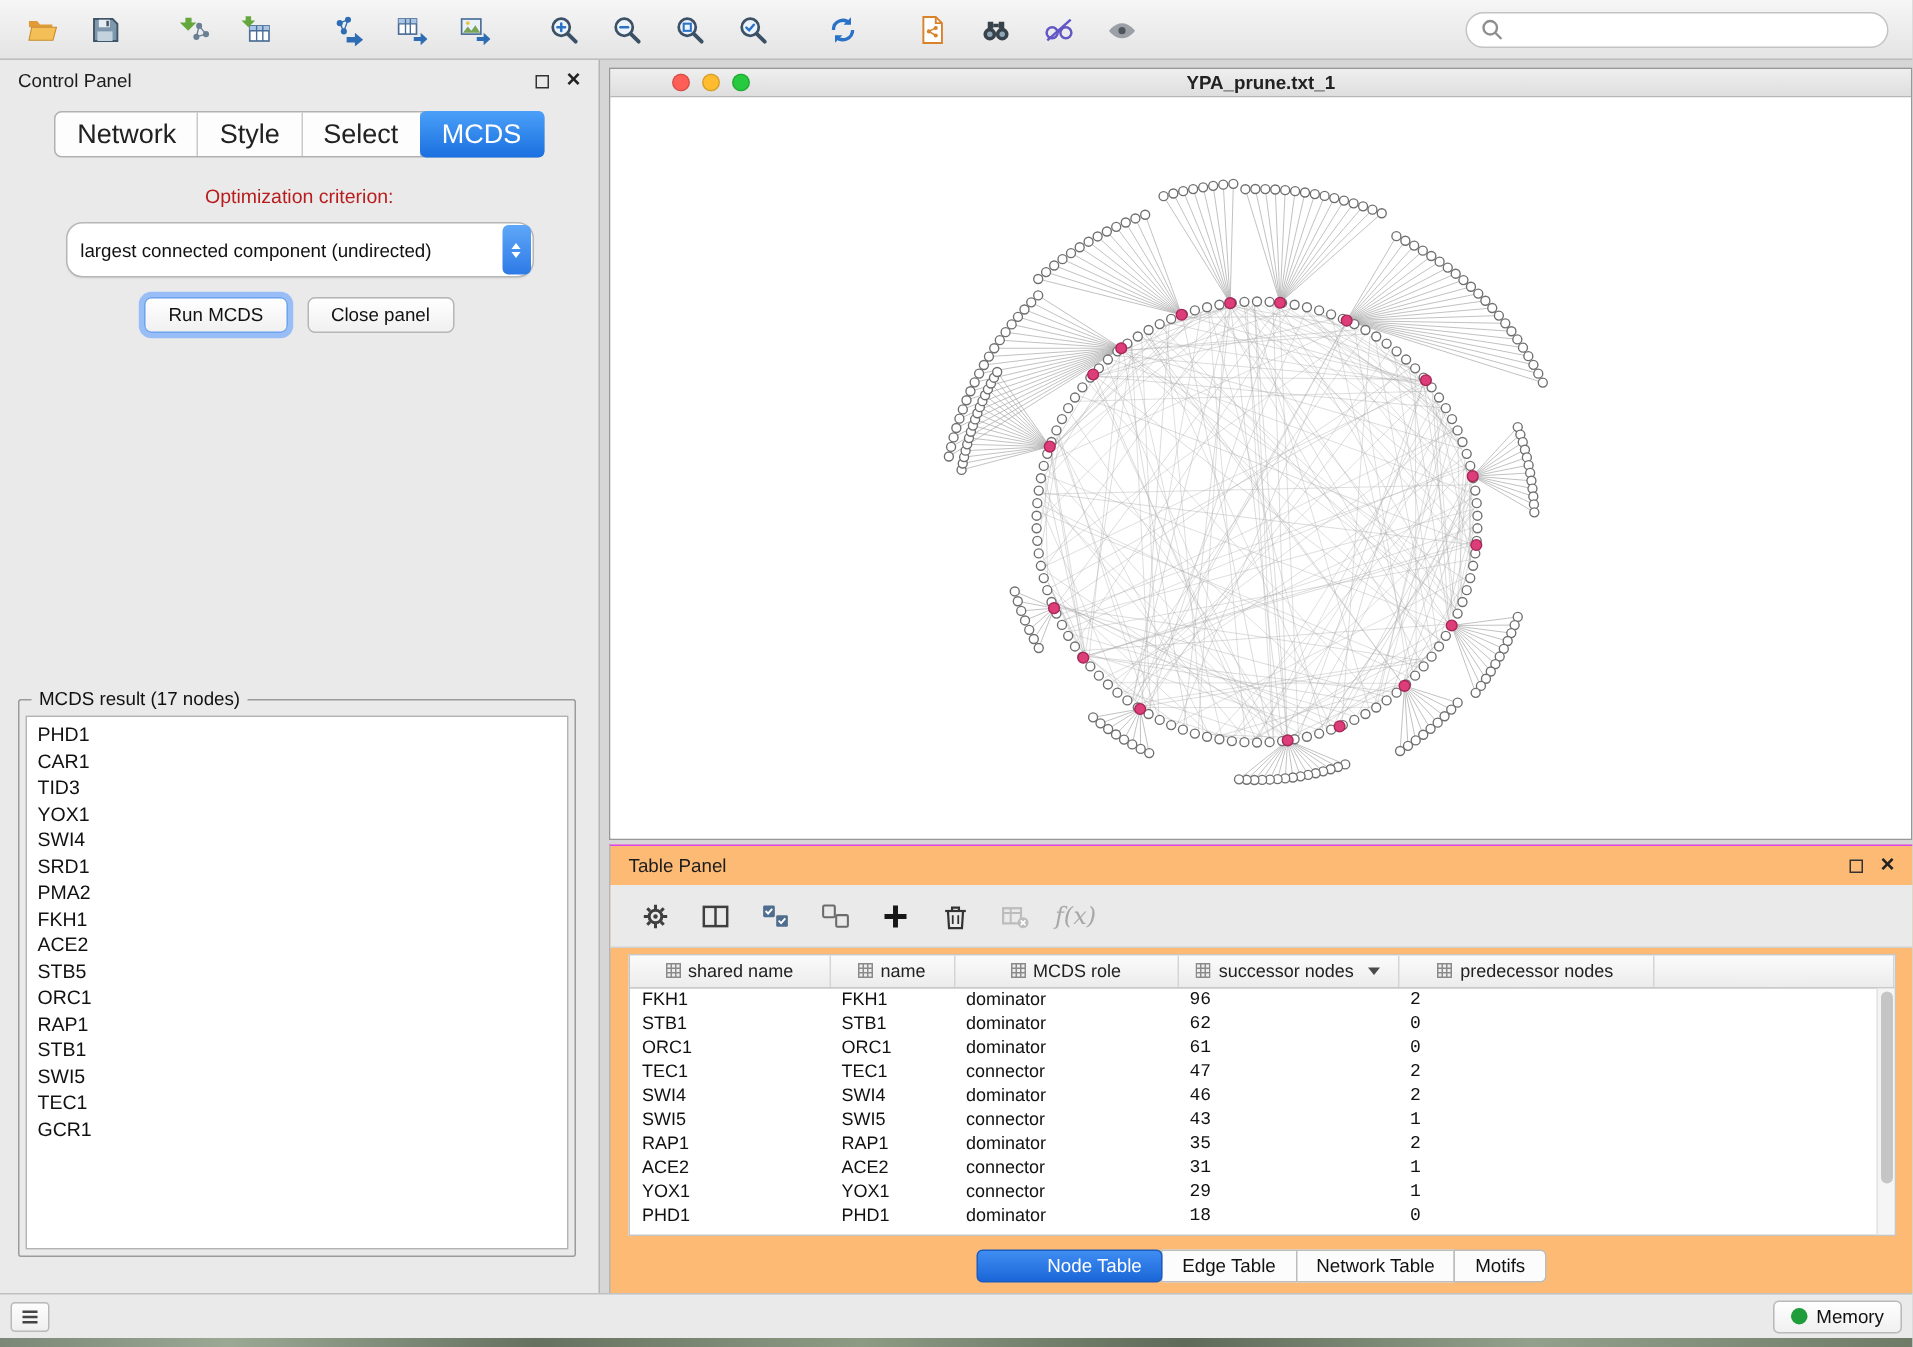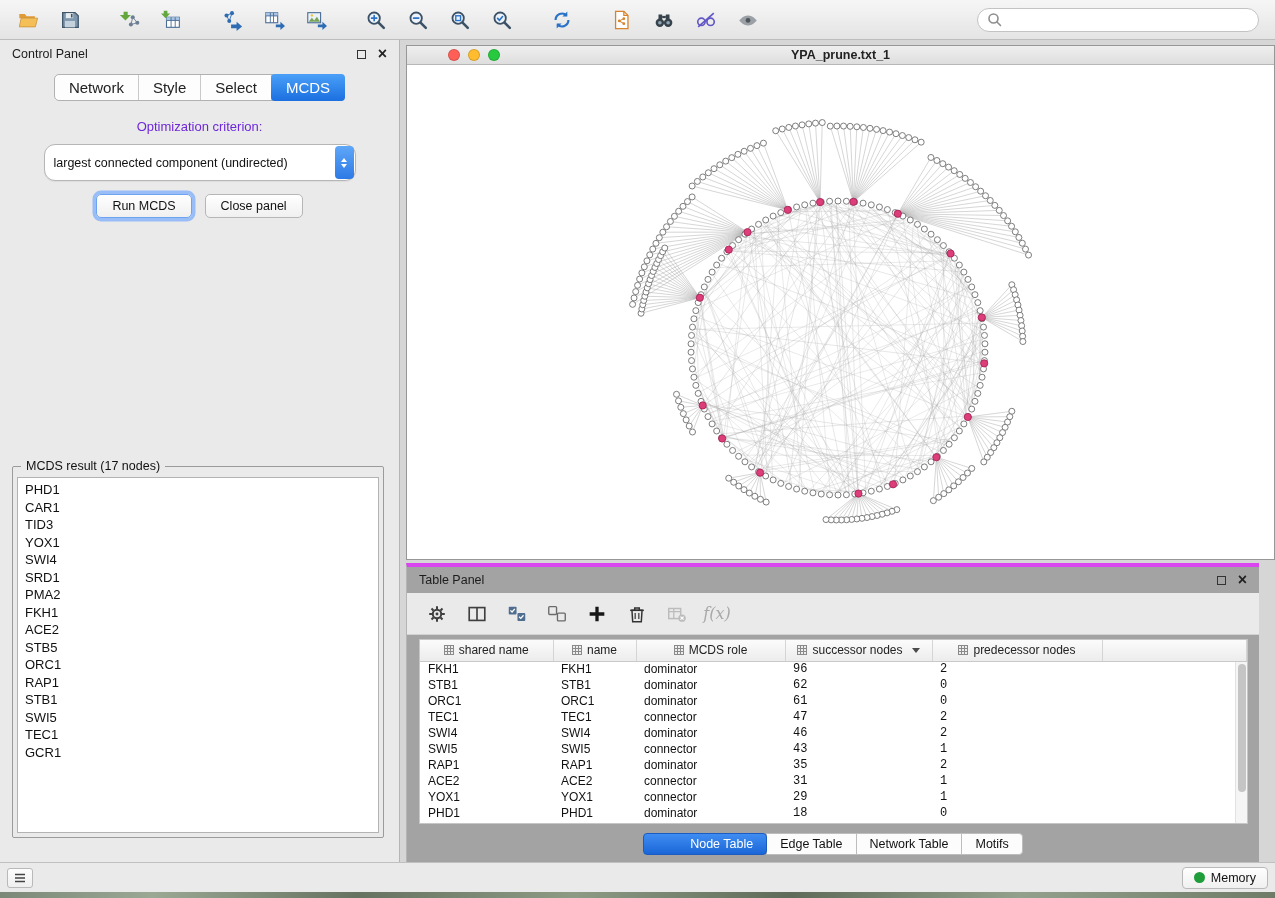--- a/index.html
+++ b/index.html
@@ -15,24 +15,24 @@
 
   
   .control-panel{position:absolute;left:0;top:40px;width:400px;height:822px;background:#eaeaea;border-right:1px solid #b5b5b5;}
   .panel-header{height:28px;display:flex;align-items:center;padding:0 12px;}
   .panel-title{font-size:12.5px;color:#1c1c1c;text-align:right;}
   .panel-controls{margin-left:auto;display:flex;align-items:center;gap:12px;}
   .float-glyph{display:inline-block;width:9px;height:9px;border:1.5px solid #333;}
   .close-glyph{font-size:16px;font-weight:700;color:#222;line-height:10px;}
   .cp-tabs{display:flex;justify-content:center;margin-top:6px;}
   .seg{display:flex;border:1px solid #b1b1b1;border-radius:5px;background:#fdfdfd;}
-  .seg .tab{padding:4px 14px;border-right:1px solid #c9c9c9;font-size:15px;color:#222;}
+  .seg .tab{padding:4px 14px;border-right:1px solid #c9c9c9;font-size:18px;color:#222;}
   .seg .tab:last-child{border-right:none;}
   .seg .tab.active{background:linear-gradient(#4aa0f8,#1b6fe0);color:#fff;border-radius:4px;margin:-1px;padding:5px 15px;}
-  .opt-label{text-align:center;margin-top:18px;font-size:13px;color:#6d28d9;}
+  .opt-label{text-align:center;margin-top:18px;font-size:13px;color:#b91c1c;}
   .selectbox{margin:10px auto 0;width:312px;height:37px;background:#fff;border:1px solid #b6b6b6;border-radius:11px;display:flex;align-items:center;padding-left:9px;position:relative;font-size:12.5px;color:#111;box-shadow:0 1px 1px rgba(0,0,0,.06);}
   .stepper{position:absolute;right:1px;top:1px;bottom:1px;width:19px;background:linear-gradient(#5fa7f8,#2d7ae6);border-radius:4px;display:flex;flex-direction:column;align-items:center;justify-content:center;gap:2px;}
   .arr-up{width:0;height:0;border-left:3.5px solid transparent;border-right:3.5px solid transparent;border-bottom:4.5px solid #fff;}
   .arr-down{width:0;height:0;border-left:3.5px solid transparent;border-right:3.5px solid transparent;border-top:4.5px solid #fff;}
   .btn-row{display:flex;justify-content:center;gap:13px;margin-top:13px;}
   .btn{height:24px;padding:0 15px;background:linear-gradient(#ffffff,#f0f0f0);border:1px solid #b6b6b6;border-radius:5px;font-size:12.5px;display:flex;align-items:center;color:#111;}
   .btn.focused{box-shadow:0 0 0 3.5px rgba(86,152,255,.55);border-color:#6ea4ef;}
   .groupbox{position:absolute;left:12px;right:15px;top:426px;bottom:24px;border:1px solid #9b9b9b;border-radius:2px;}
   .groupbox-title{position:absolute;top:-8px;left:8px;background:#eaeaea;padding:0 5px;font-size:12.5px;color:#111;}
   .result-list{position:absolute;left:4px;right:4px;top:10px;bottom:4px;background:#fff;border:1px solid #b3b3b3;overflow:hidden;}
@@ -45,21 +45,21 @@
 
   
   .network-window{position:absolute;left:406px;top:45px;right:0;height:515px;background:#fff;border:1px solid #979797;}
   .nw-titlebar{height:19px;background:linear-gradient(#efefef,#dedede);border-bottom:1px solid #b7b7b7;position:relative;display:flex;align-items:center;padding-left:33px;}
   .traffic{display:flex;gap:8px;margin-left:8px;z-index:2;}
   .light{width:12px;height:12px;border-radius:50%;border:0.5px solid rgba(0,0,0,.15);}
   .nw-title{position:absolute;left:0;right:0;text-align:center;font-size:12.5px;font-weight:700;color:#222;}
   .nw-canvas{position:absolute;left:0;right:0;top:19px;bottom:0;background:#fff;overflow:hidden;}
 
   
-  .table-panel{position:absolute;left:406px;top:563px;right:16px;height:299px;background:#a3a3a3;border-left:1px solid #b5b5b5;border-top:4px solid #d946ef;}
+  .table-panel{position:absolute;left:406px;top:563px;right:0;height:299px;background:#fdba74;border-left:1px solid #b5b5b5;border-top:1px solid #d946ef;}
   .tp-header{height:26px;display:flex;align-items:center;padding:0 12px;}
   .tp-toolbar{height:42px;background:#eaeaea;border-bottom:1px solid #d2d2d2;display:flex;align-items:center;gap:8px;padding:0 14px;}
   .tp-btn{width:32px;height:30px;display:flex;align-items:center;justify-content:center;}
   .fx{font-family:"DejaVu Serif",serif;font-style:italic;font-size:16px;color:#a8a8a8;}
   .table-wrap{position:absolute;left:12px;right:11px;top:72px;bottom:38px;background:#fff;border:1px solid #c6c6c6;overflow:hidden;}
   table.node-table{border-collapse:collapse;width:100%;table-layout:fixed;}
   .node-table th{height:21px;background:linear-gradient(#fbfbfb,#ececec);border-right:1px solid #d5d5d5;border-bottom:1px solid #c9c9c9;font-weight:400;font-size:12px;color:#222;}
   .th-inner{display:flex;align-items:center;justify-content:center;gap:5px;}
   .node-table td{height:16px;font-size:12px;color:#111;padding:0 8px;white-space:nowrap;overflow:hidden;}
   .node-table td.num{padding-right:16px;font-family:Liberation Mono, monospace;}

